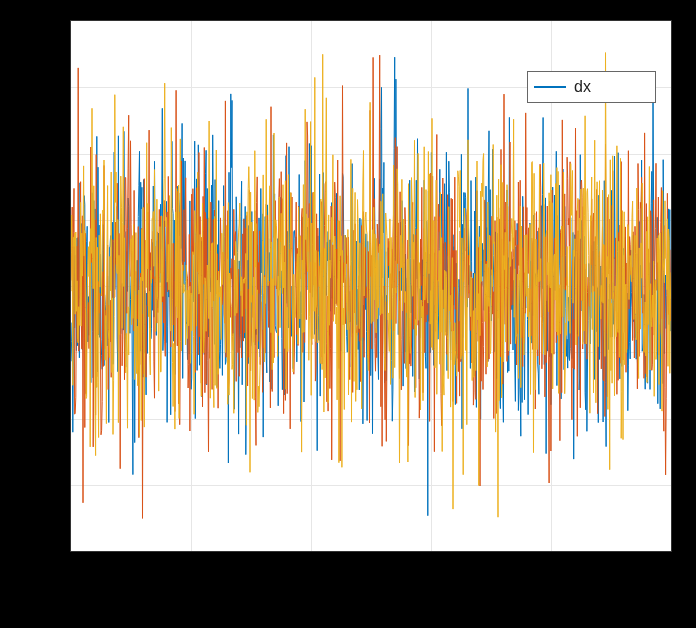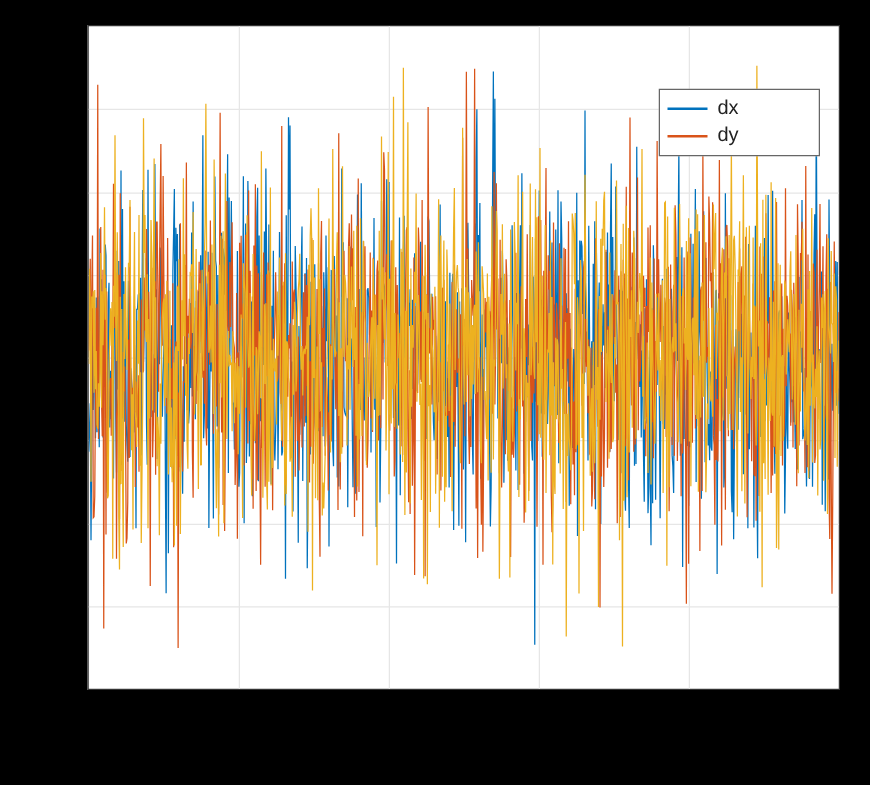--- a/index.html
+++ b/index.html
@@ -99,19 +99,15 @@
       <g id="series-dz">
           <path d="M0.0,270.2L0.6,194.1L1.2,226.2L1.8,364.3L2.4,216.3L3.0,225.6L3.6,212.0L4.2,293.2L4.8,211.0L5.4,290.3L6.0,259.8L6.6,318.3L7.2,322.0L7.8,285.7L8.4,304.4L9.0,276.8L9.6,181.4L10.2,305.1L10.8,212.1L11.4,255.1L12.0,220.3L12.6,144.9L13.2,234.8L13.8,209.5L14.4,286.4L15.0,377.6L15.6,375.6L16.2,278.8L16.8,242.8L17.4,225.7L18.0,255.6L18.6,220.7L19.2,425.9L19.8,207.6L20.4,232.4L21.0,87.3L21.6,237.5L22.2,267.7L22.8,164.8L23.4,220.9L24.0,392.2L24.6,434.6L25.2,216.5L25.8,366.2L26.4,226.3L27.0,361.6L27.6,416.5L28.2,214.2L28.8,266.1L29.4,192.8L30.0,254.1L30.6,275.0L31.2,230.2L31.8,189.2L32.4,192.5L33.0,139.0L33.6,264.7L34.2,339.2L34.8,294.5L35.4,402.6L36.0,225.2L36.6,164.6L37.2,308.5L37.8,318.4L38.4,336.5L39.0,235.4L39.6,270.0L40.2,151.0L40.8,351.5L41.4,276.9L42.0,413.4L42.6,359.2L43.2,295.5L43.8,73.7L44.4,181.4L45.0,151.0L45.6,248.4L46.2,252.6L46.8,198.5L47.4,401.6L48.0,234.3L48.6,313.7L49.2,248.2L49.8,155.1L50.5,186.8L51.1,307.4L51.7,201.6L52.3,105.8L52.9,265.5L53.5,216.8L54.1,313.7L54.7,351.9L55.3,312.4L55.9,330.4L56.5,407.2L57.1,285.8L57.7,334.0L58.3,257.8L58.9,232.8L59.5,221.6L60.1,217.8L60.7,303.7L61.3,214.5L61.9,297.4L62.5,203.6L63.1,264.8L63.7,358.6L64.3,323.0L64.9,211.6L65.5,352.5L66.1,305.1L66.7,364.7L67.3,346.0L67.9,269.1L68.5,415.4L69.1,262.1L69.7,256.1L70.3,399.5L70.9,208.3L71.5,259.7L72.1,186.4L72.7,312.9L73.3,406.1L73.9,303.4L74.5,219.2L75.1,266.6L75.7,121.7L76.3,247.9L76.9,182.4L77.5,295.6L78.1,270.2L78.7,334.4L79.3,353.9L79.9,249.3L80.5,262.2L81.1,197.7L81.7,198.5L82.3,190.5L82.9,245.3L83.5,148.6L84.1,261.5L84.7,310.5L85.3,278.6L85.9,178.2L86.5,276.2L87.1,280.1L87.7,370.1L88.3,256.3L88.9,205.6L89.5,350.9L90.1,350.8L90.7,194.9L91.3,229.2L91.9,275.5L92.5,187.3L93.1,157.6L93.7,62.1L94.3,182.0L94.9,205.8L95.5,196.4L96.1,261.2L96.7,256.9L97.3,223.4L97.9,268.9L98.5,174.6L99.1,258.9L99.7,310.1L100.3,106.6L100.9,192.8L101.5,341.3L102.1,385.5L102.7,322.4L103.3,326.6L103.9,408.1L104.5,190.9L105.1,285.6L105.7,167.6L106.3,296.9L106.9,220.1L107.5,164.1L108.1,397.5L108.7,261.2L109.3,117.9L109.9,236.2L110.5,330.1L111.1,272.4L111.7,243.9L112.3,272.2L112.9,262.9L113.5,270.3L114.1,269.7L114.7,323.9L115.3,244.0L115.9,268.3L116.5,317.5L117.1,269.2L117.7,304.9L118.3,278.4L118.9,265.2L119.5,342.3L120.1,272.0L120.7,309.9L121.3,276.9L121.9,230.7L122.5,315.5L123.1,393.3L123.7,189.6L124.3,202.0L124.9,213.5L125.5,305.2L126.1,212.0L126.7,151.2L127.3,252.4L127.9,273.1L128.5,270.9L129.1,213.5L129.7,327.2L130.3,375.3L130.9,254.6L131.5,182.3L132.1,301.7L132.7,331.8L133.3,317.1L133.9,256.7L134.5,259.4L135.1,310.3L135.7,278.3L136.3,244.0L136.9,250.9L137.5,297.5L138.1,100.0L138.7,268.7L139.3,377.2L139.9,304.5L140.5,222.5L141.1,286.1L141.7,221.7L142.3,362.3L142.9,386.6L143.5,195.5L144.1,364.4L144.7,304.6L145.3,129.0L145.9,367.4L146.5,259.3L147.1,353.4L147.7,250.1L148.3,270.4L148.9,276.2L149.5,265.8L150.2,318.6L150.8,212.2L151.4,263.5L152.0,243.3L152.6,185.0L153.2,239.7L153.8,303.6L154.4,331.5L155.0,304.0L155.6,204.5L156.2,250.2L156.8,383.3L157.4,181.6L158.0,374.1L158.6,252.0L159.2,255.7L159.8,281.1L160.4,285.6L161.0,348.4L161.6,343.5L162.2,312.5L162.8,392.3L163.4,239.1L164.0,294.7L164.6,220.5L165.2,232.2L165.8,292.2L166.4,278.9L167.0,229.5L167.6,211.1L168.2,202.9L168.8,182.0L169.4,261.0L170.0,274.7L170.6,255.8L171.2,295.4L171.8,260.9L172.4,258.0L173.0,262.3L173.6,256.8L174.2,258.0L174.8,232.5L175.4,404.3L176.0,190.8L176.6,239.1L177.2,167.7L177.8,145.7L178.4,172.8L179.0,451.3L179.6,171.1L180.2,281.4L180.8,201.1L181.4,377.5L182.0,309.6L182.6,256.2L183.2,379.1L183.8,129.7L184.4,246.1L185.0,202.5L185.6,308.0L186.2,268.8L186.8,391.4L187.4,365.1L188.0,385.7L188.6,363.9L189.2,340.7L189.8,322.0L190.4,274.5L191.0,256.0L191.6,219.4L192.2,153.9L192.8,298.1L193.4,340.9L194.0,255.9L194.6,282.5L195.2,98.3L195.8,236.7L196.4,256.1L197.0,264.8L197.6,261.5L198.2,190.1L198.8,164.8L199.4,226.7L200.0,311.7L200.6,220.9L201.2,348.7L201.8,257.6L202.4,342.0L203.0,112.0L203.6,250.1L204.2,264.5L204.8,198.8L205.4,204.8L206.0,220.2L206.6,335.4L207.2,255.2L207.8,274.5L208.4,175.9L209.0,306.7L209.6,232.2L210.2,192.3L210.8,249.0L211.4,272.6L212.0,163.7L212.6,266.9L213.2,241.0L213.8,327.5L214.4,159.7L215.0,368.2L215.6,328.4L216.2,286.2L216.8,330.6L217.4,153.6L218.0,297.3L218.6,327.7L219.2,214.8L219.8,171.6L220.4,227.6L221.0,237.2L221.6,316.1L222.2,351.0L222.8,253.3L223.4,276.2L224.0,296.6L224.6,290.1L225.2,266.3L225.8,244.2L226.4,232.8L227.0,323.1L227.6,186.0L228.2,235.5L228.8,297.9L229.4,215.0L230.0,275.7L230.6,431.1L231.2,239.0L231.8,311.7L232.4,163.6L233.0,311.2L233.6,252.5L234.2,88.2L234.8,218.6L235.4,192.9L236.0,236.3L236.6,250.5L237.2,196.9L237.8,339.3L238.4,295.8L239.0,250.4L239.6,100.6L240.2,374.3L240.8,202.0L241.4,309.8L242.0,317.8L242.6,171.2L243.2,290.3L243.8,56.4L244.4,320.6L245.0,229.4L245.6,284.9L246.2,287.6L246.8,321.9L247.4,230.7L248.0,243.4L248.6,266.7L249.2,342.5L249.8,178.0L250.5,199.2L251.1,348.6L251.7,33.3L252.3,255.7L252.9,391.0L253.5,227.7L254.1,356.9L254.7,170.3L255.3,76.8L255.9,252.2L256.5,310.3L257.1,381.7L257.7,193.9L258.3,304.3L258.9,239.0L259.5,257.1L260.1,241.7L260.7,196.4L261.3,221.3L261.9,133.8L262.5,300.3L263.1,255.6L263.7,215.0L264.3,228.4L264.9,303.0L265.5,286.1L266.1,378.9L266.7,292.1L267.3,199.7L267.9,441.7L268.5,239.8L269.1,174.8L269.7,234.6L270.3,214.8L270.9,446.3L271.5,229.5L272.1,303.9L272.7,287.1L273.3,388.5L273.9,214.0L274.5,254.2L275.1,259.5L275.7,282.2L276.3,308.8L276.9,208.5L277.5,374.0L278.1,309.8L278.7,300.5L279.3,259.3L279.9,138.4L280.5,401.1L281.1,190.3L281.7,167.4L282.3,258.0L282.9,360.4L283.5,216.0L284.1,171.4L284.7,380.4L285.3,311.8L285.9,368.8L286.5,178.6L287.1,202.4L287.7,265.5L288.3,307.7L288.9,221.8L289.5,256.0L290.1,301.2L290.7,387.9L291.3,222.2L291.9,162.0L292.5,129.5L293.1,275.0L293.7,219.5L294.3,196.8L294.9,191.0L295.5,209.1L296.1,213.6L296.7,334.6L297.3,349.5L297.9,307.0L298.5,268.7L299.1,81.3L299.7,222.3L300.3,302.5L300.9,235.9L301.5,208.8L302.1,300.6L302.7,186.3L303.3,279.1L303.9,212.9L304.5,246.9L305.1,311.9L305.7,217.5L306.3,298.1L306.9,239.1L307.5,286.6L308.1,226.0L308.7,222.9L309.3,294.2L309.9,180.3L310.5,214.4L311.1,292.7L311.7,172.8L312.3,264.8L312.9,293.2L313.5,336.8L314.1,349.5L314.7,192.0L315.3,202.0L315.9,214.2L316.5,299.0L317.1,291.9L317.7,316.0L318.3,330.4L318.9,197.9L319.5,363.4L320.1,216.4L320.7,239.0L321.3,276.8L321.9,357.2L322.5,144.0L323.1,260.7L323.7,346.6L324.3,266.8L324.9,272.1L325.5,215.2L326.1,147.8L326.7,163.4L327.3,263.6L327.9,301.9L328.5,442.0L329.1,329.8L329.7,214.3L330.3,246.7L330.9,158.4L331.5,289.8L332.1,250.3L332.7,198.0L333.3,241.6L333.9,281.6L334.5,270.5L335.1,340.7L335.7,356.1L336.3,237.9L336.9,441.0L337.5,162.7L338.1,224.7L338.7,316.8L339.3,332.4L339.9,262.3L340.5,156.6L341.1,183.1L341.7,275.3L342.3,221.2L342.9,238.3L343.5,119.3L344.1,376.5L344.7,298.5L345.3,314.4L345.9,264.0L346.5,208.0L347.1,132.4L347.7,299.3L348.3,241.6L348.9,257.1L349.5,388.9L350.2,279.1L350.8,296.4L351.4,285.3L352.0,379.7L352.6,254.7L353.2,125.8L353.8,279.1L354.4,265.1L355.0,168.6L355.6,241.8L356.2,276.0L356.8,282.1L357.4,130.5L358.0,252.7L358.6,152.9L359.2,303.1L359.8,269.6L360.4,326.4L361.0,97.4L361.6,329.1L362.2,261.4L362.8,199.6L363.4,327.4L364.0,346.8L364.6,291.6L365.2,159.1L365.8,373.3L366.4,302.2L367.0,259.5L367.6,260.2L368.2,229.5L368.8,343.2L369.4,171.5L370.0,311.3L370.6,216.7L371.2,430.5L371.8,268.8L372.4,362.0L373.0,374.1L373.6,249.2L374.2,314.4L374.8,250.4L375.4,255.3L376.0,313.5L376.6,318.3L377.2,357.7L377.8,185.7L378.4,289.9L379.0,274.2L379.6,386.1L380.2,309.5L380.8,272.4L381.4,236.7L382.0,488.1L382.6,310.0L383.2,343.7L383.8,301.7L384.4,329.2L385.0,340.3L385.6,355.1L386.2,333.9L386.8,149.8L387.4,155.2L388.0,165.6L388.6,206.3L389.2,149.4L389.8,338.2L390.4,332.9L391.0,216.9L391.6,232.2L392.2,453.7L392.8,239.5L393.4,187.0L394.0,204.4L394.6,329.4L395.2,277.8L395.8,403.7L396.4,226.1L397.0,118.8L397.6,204.9L398.2,221.0L398.8,243.1L399.4,295.6L400.0,256.0L400.6,258.7L401.2,359.6L401.8,310.0L402.4,289.6L403.0,356.3L403.6,252.5L404.2,337.7L404.8,349.6L405.4,312.6L406.0,140.0L406.6,298.8L407.2,272.6L407.8,464.6L408.4,215.8L409.0,314.7L409.6,170.1L410.2,260.5L410.8,162.0L411.4,175.6L412.0,139.2L412.6,132.5L413.2,250.4L413.8,300.5L414.4,273.6L415.0,242.8L415.6,275.9L416.2,345.9L416.8,181.0L417.4,275.7L418.0,285.4L418.6,214.2L419.2,332.7L419.8,329.4L420.4,285.7L421.0,248.6L421.6,265.7L422.2,123.5L422.8,222.5L423.4,220.7L424.0,250.5L424.6,411.1L425.2,249.5L425.8,174.2L426.4,289.6L427.0,496.2L427.6,158.1L428.2,379.5L428.8,265.5L429.4,194.4L430.0,143.7L430.6,376.8L431.2,321.6L431.8,161.4L432.4,340.9L433.0,234.5L433.6,248.6L434.2,211.3L434.8,321.1L435.4,266.7L436.0,163.7L436.6,183.5L437.2,267.8L437.8,330.0L438.4,247.9L439.0,220.5L439.6,245.4L440.2,213.3L440.8,197.5L441.4,209.0L442.0,228.1L442.6,98.2L443.2,296.3L443.8,247.8L444.4,322.6L445.0,316.1L445.6,313.9L446.2,289.0L446.8,253.1L447.4,357.4L448.0,283.8L448.6,248.8L449.2,185.1L449.8,366.6L450.5,205.1L451.1,260.3L451.7,287.5L452.3,316.7L452.9,334.0L453.5,291.3L454.1,214.0L454.7,257.9L455.3,275.3L455.9,213.6L456.5,295.8L457.1,267.1L457.7,315.8L458.3,264.9L458.9,203.2L459.5,373.4L460.1,282.4L460.7,141.4L461.3,140.6L461.9,224.0L462.5,431.6L463.1,152.3L463.7,317.2L464.3,368.7L464.9,218.2L465.5,264.8L466.1,328.6L466.7,255.2L467.3,248.6L467.9,260.9L468.5,145.3L469.1,259.9L469.7,237.6L470.3,295.5L470.9,300.9L471.5,332.8L472.1,299.5L472.7,142.2L473.3,218.2L473.9,333.9L474.5,284.9L475.1,213.8L475.7,209.6L476.3,253.8L476.9,241.4L477.5,291.0L478.1,171.8L478.7,263.6L479.3,267.0L479.9,153.7L480.5,332.2L481.1,181.7L481.7,367.9L482.3,255.4L482.9,234.6L483.5,233.1L484.1,279.1L484.7,162.5L485.3,310.9L485.9,146.6L486.5,314.2L487.1,150.4L487.7,372.4L488.3,301.4L488.9,263.7L489.5,312.9L490.1,235.3L490.7,205.0L491.3,296.2L491.9,295.7L492.5,151.0L493.1,265.8L493.7,372.7L494.3,341.1L494.9,301.8L495.5,314.3L496.1,225.5L496.7,280.3L497.3,297.2L497.9,300.2L498.5,225.2L499.1,312.4L499.7,142.6L500.3,194.4L500.9,168.4L501.5,149.5L502.1,282.2L502.7,229.3L503.3,235.4L503.9,217.8L504.5,267.4L505.1,324.0L505.7,229.7L506.3,188.8L506.9,177.3L507.5,315.3L508.1,238.2L508.7,197.0L509.3,217.6L509.9,168.1L510.5,279.4L511.1,280.3L511.7,323.2L512.3,167.1L512.9,310.1L513.5,194.1L514.1,94.8L514.7,221.0L515.3,323.0L515.9,171.2L516.5,167.7L517.1,191.2L517.7,234.4L518.3,323.2L518.9,392.2L519.5,194.7L520.1,199.8L520.7,156.0L521.3,308.6L521.9,264.8L522.5,372.0L523.1,224.0L523.7,119.2L524.3,244.6L524.9,381.8L525.5,228.7L526.1,160.8L526.7,224.4L527.3,325.7L527.9,235.8L528.5,159.7L529.1,275.1L529.7,298.1L530.3,264.4L530.9,280.7L531.5,169.1L532.1,282.2L532.7,223.4L533.3,310.7L533.9,335.4L534.5,31.6L535.1,169.9L535.7,256.2L536.3,235.5L536.9,388.4L537.5,173.7L538.1,252.8L538.7,448.7L539.3,138.8L539.9,349.6L540.5,282.4L541.1,362.2L541.7,134.8L542.3,270.7L542.9,280.6L543.5,374.7L544.1,265.0L544.7,274.4L545.3,315.7L545.9,124.8L546.5,308.6L547.1,311.5L547.7,220.4L548.3,336.1L548.9,246.8L549.5,137.4L550.2,417.3L550.8,370.5L551.4,189.7L552.0,418.6L552.6,246.2L553.2,190.8L553.8,343.8L554.4,265.1L555.0,263.1L555.6,331.6L556.2,238.3L556.8,203.5L557.4,207.2L558.0,278.5L558.6,256.0L559.2,234.5L559.8,250.1L560.4,260.7L561.0,196.6L561.6,180.1L562.2,257.4L562.8,298.5L563.4,238.2L564.0,214.3L564.6,293.6L565.2,318.8L565.8,167.0L566.4,245.0L567.0,311.6L567.6,357.5L568.2,226.9L568.8,276.0L569.4,308.1L570.0,222.0L570.6,257.2L571.2,162.1L571.8,240.0L572.4,306.0L573.0,331.4L573.6,303.5L574.2,281.0L574.8,335.0L575.4,210.4L576.0,361.5L576.6,195.8L577.2,303.6L577.8,253.7L578.4,145.5L579.0,349.0L579.6,262.7L580.2,300.5L580.8,305.8L581.4,274.0L582.0,296.5L582.6,240.0L583.2,375.3L583.8,271.4L584.4,259.2L585.0,338.5L585.6,330.3L586.2,217.1L586.8,241.4L587.4,214.5L588.0,363.6L588.6,229.0L589.2,211.8L589.8,253.0L590.4,322.6L591.0,390.1L591.6,169.7L592.2,238.8L592.8,250.5L593.4,261.8L594.0,179.8L594.6,237.5L595.2,238.7L595.8,268.6L596.4,197.8L597.0,345.3L597.6,208.0L598.2,218.7L598.8,352.3L599.4,278.8L600.0,251.4" stroke="#EDB120" stroke-width="1" fill="none"></path>
         </g>
     </svg>
 
     <div class="legend">
       <div class="legend-row">
         <div class="legend-swatch" style="background:#0072BD"></div>
         <span class="legend-label">dx</span>
       </div>
-      <div class="legend-row">
-        <div class="legend-swatch" style="background:#D95319"></div>
-        <span class="legend-label">dy</span>
-      </div>
     </div>
   </div>
 </div>
 
 </body></html>

